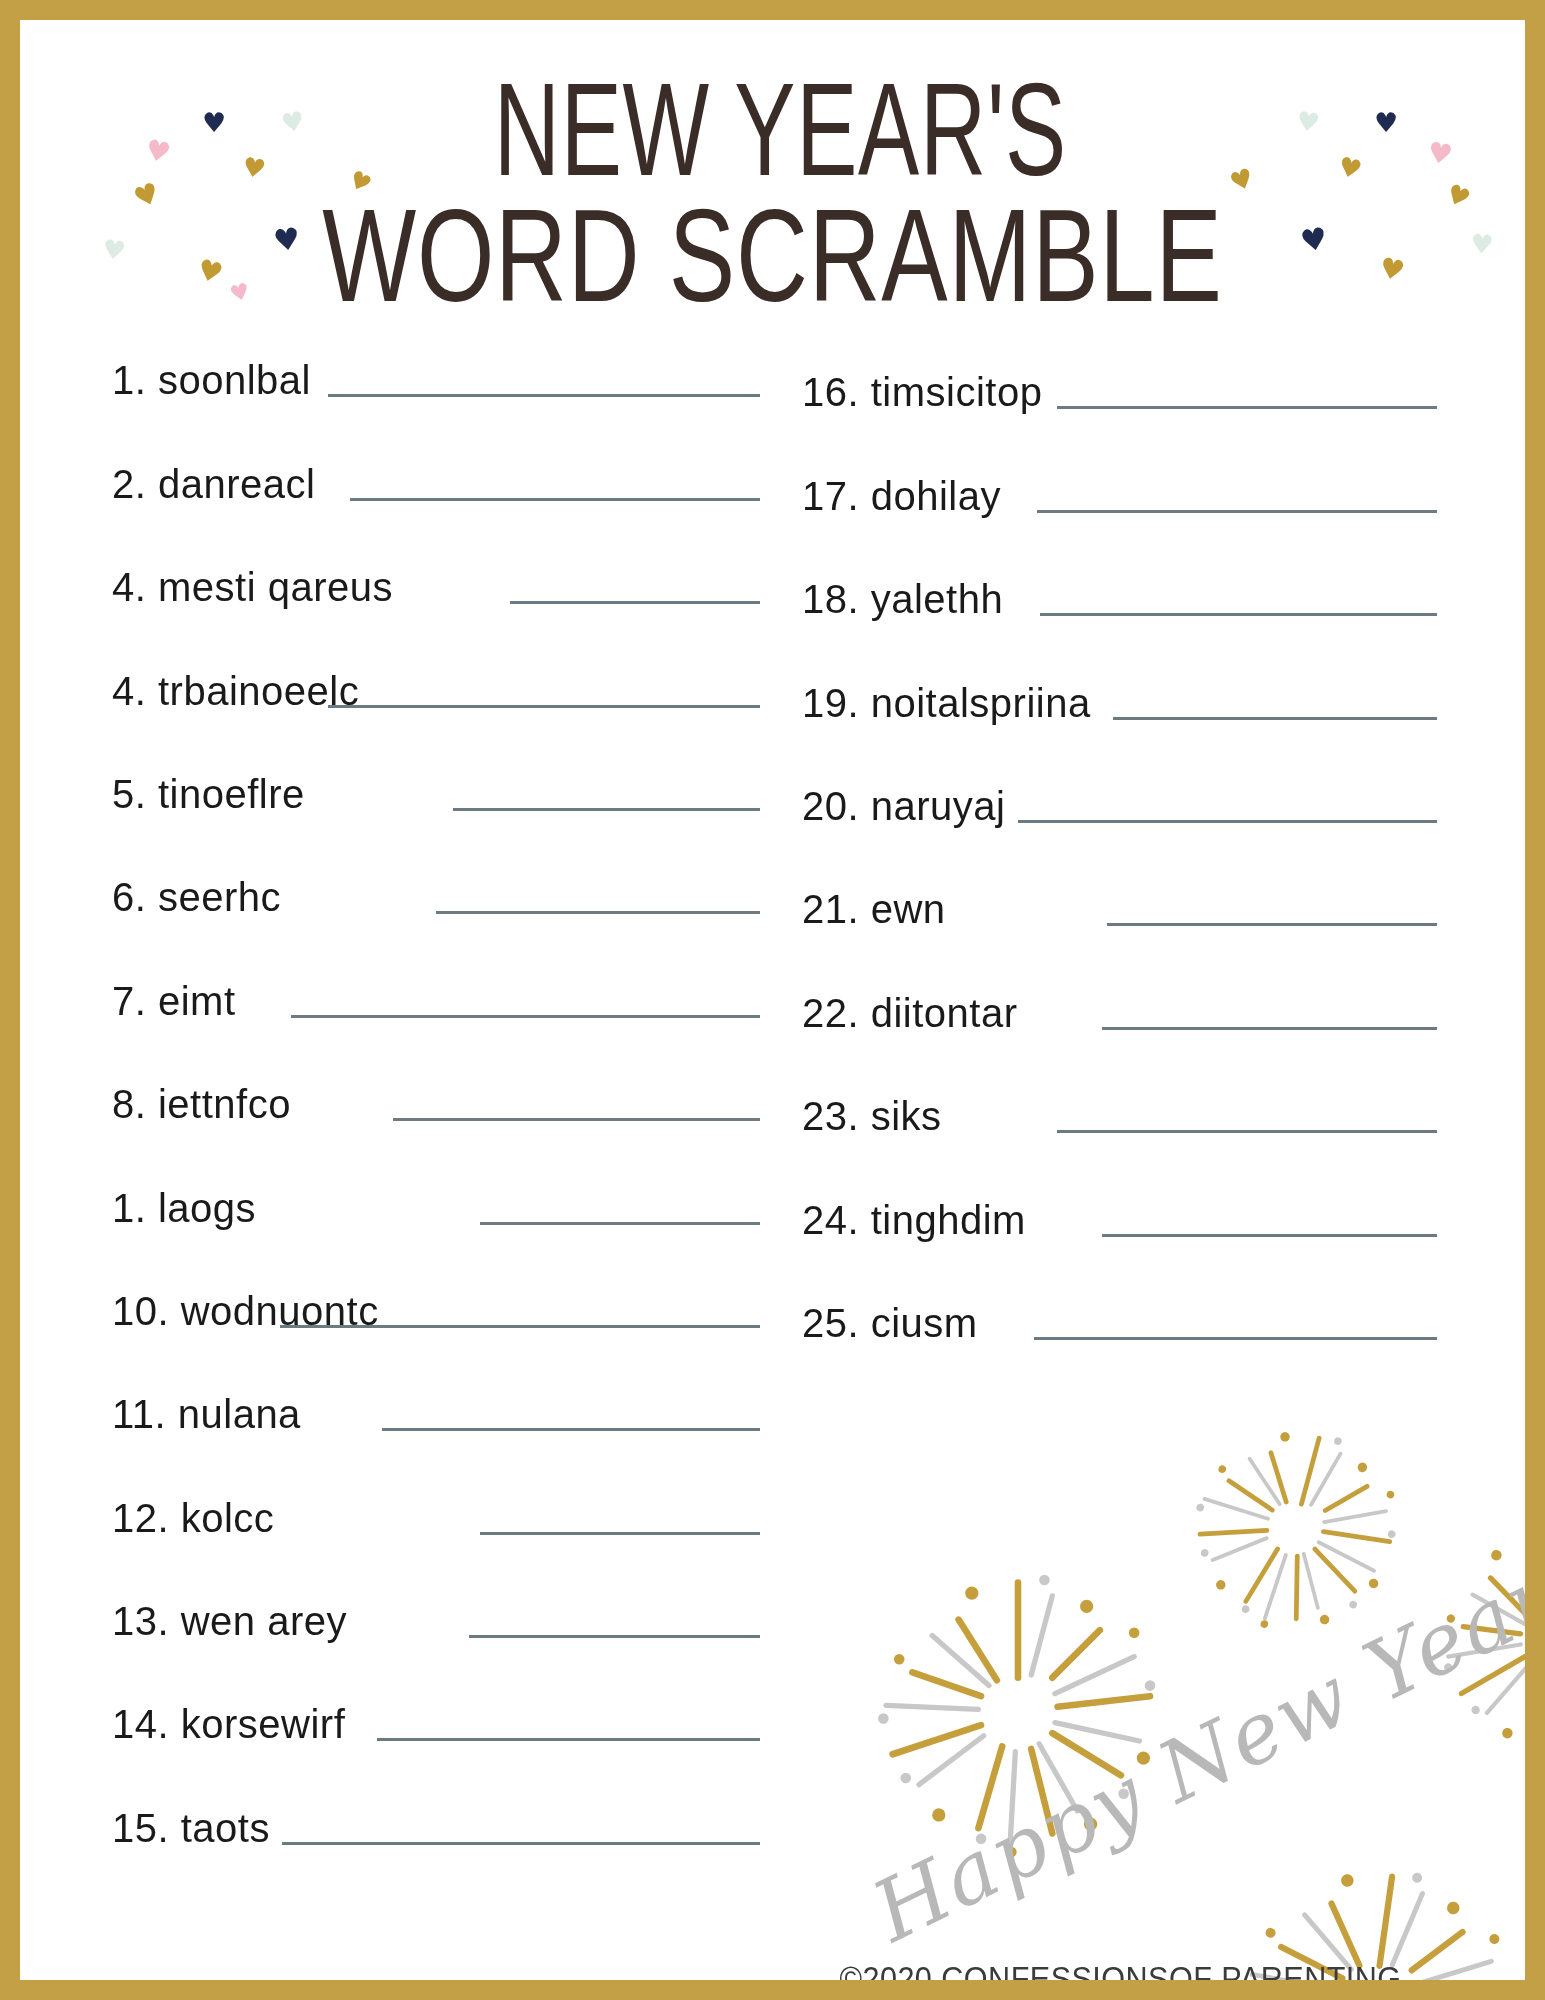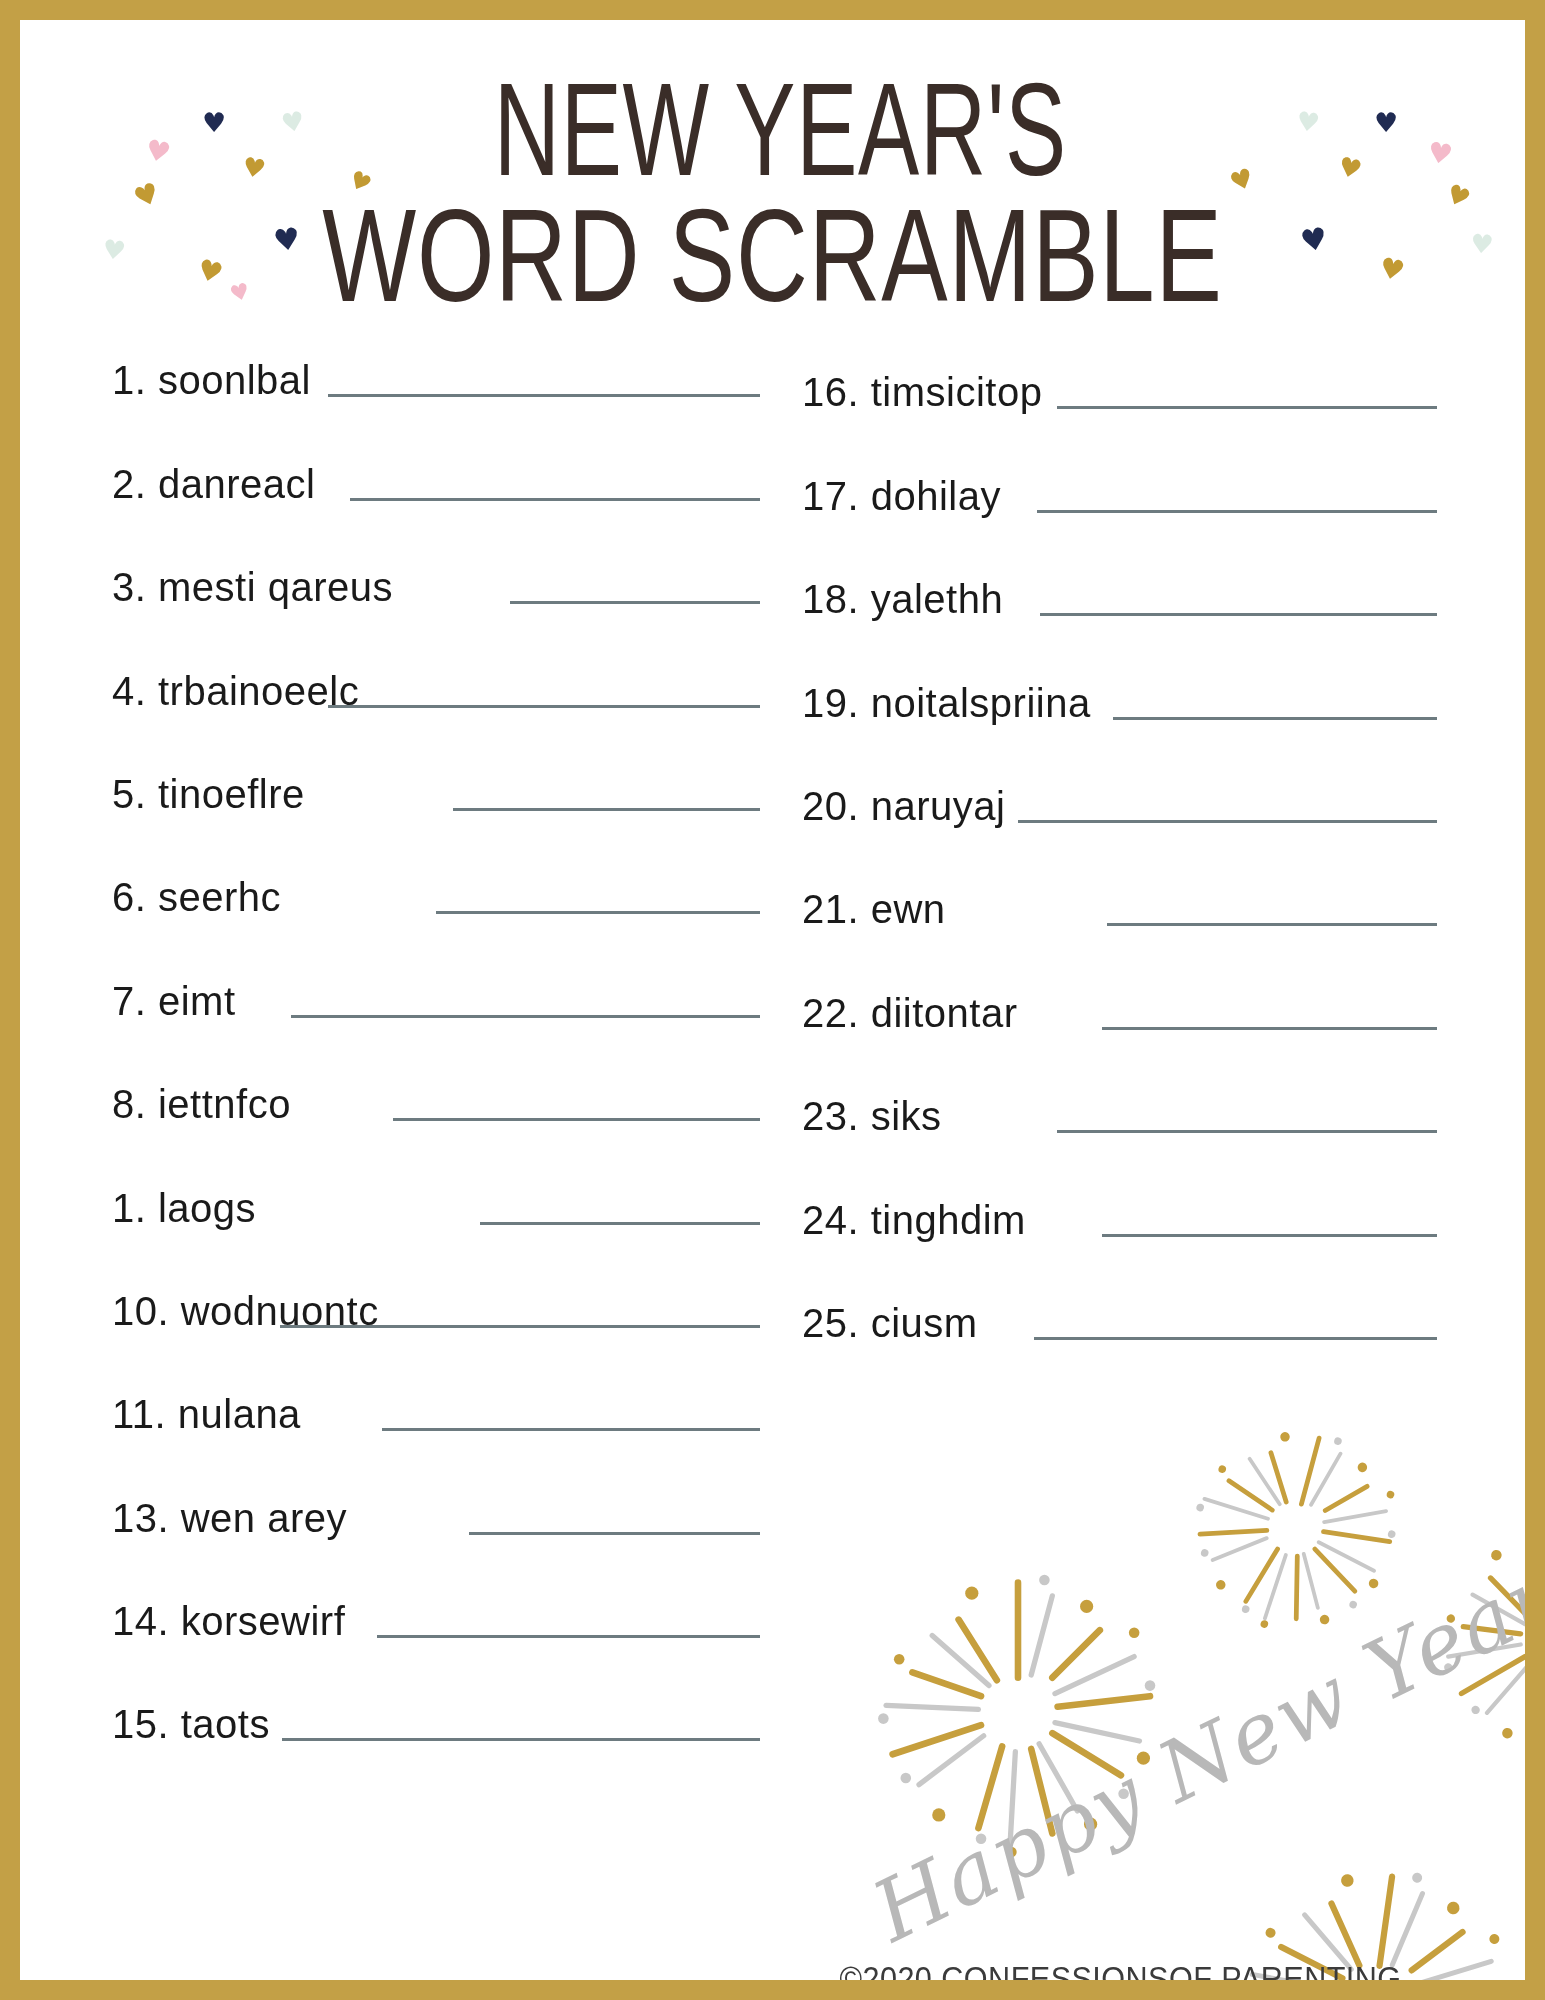--- a/index.html
+++ b/index.html
@@ -142,21 +142,21 @@
   <div class="col col-left">
     <div class="row">
         <span class="label">1. soonlbal</span>
         <div class="blank" style="left:216px"></div>
       </div>
     <div class="row">
         <span class="label">2. danreacl</span>
         <div class="blank" style="left:238px"></div>
       </div>
     <div class="row">
-        <span class="label">3. mesti qareus</span>
+        <span class="label">4. mesti qareus</span>
         <div class="blank" style="left:398px"></div>
       </div>
     <div class="row">
         <span class="label">4. trbainoeelc</span>
         <div class="blank" style="left:216px"></div>
       </div>
     <div class="row">
         <span class="label">5. tinoeflre</span>
         <div class="blank" style="left:341px"></div>
       </div>
@@ -178,20 +178,24 @@
       </div>
     <div class="row">
         <span class="label">10. wodnuontc</span>
         <div class="blank" style="left:168px"></div>
       </div>
     <div class="row">
         <span class="label">11. nulana</span>
         <div class="blank" style="left:270px"></div>
       </div>
     <div class="row">
+        <span class="label">12. kolcc</span>
+        <div class="blank" style="left:368px"></div>
+      </div>
+    <div class="row">
         <span class="label">13. wen arey</span>
         <div class="blank" style="left:357px"></div>
       </div>
     <div class="row">
         <span class="label">14. korsewirf</span>
         <div class="blank" style="left:265px"></div>
       </div>
     <div class="row">
         <span class="label">15. taots</span>
         <div class="blank" style="left:170px"></div>

